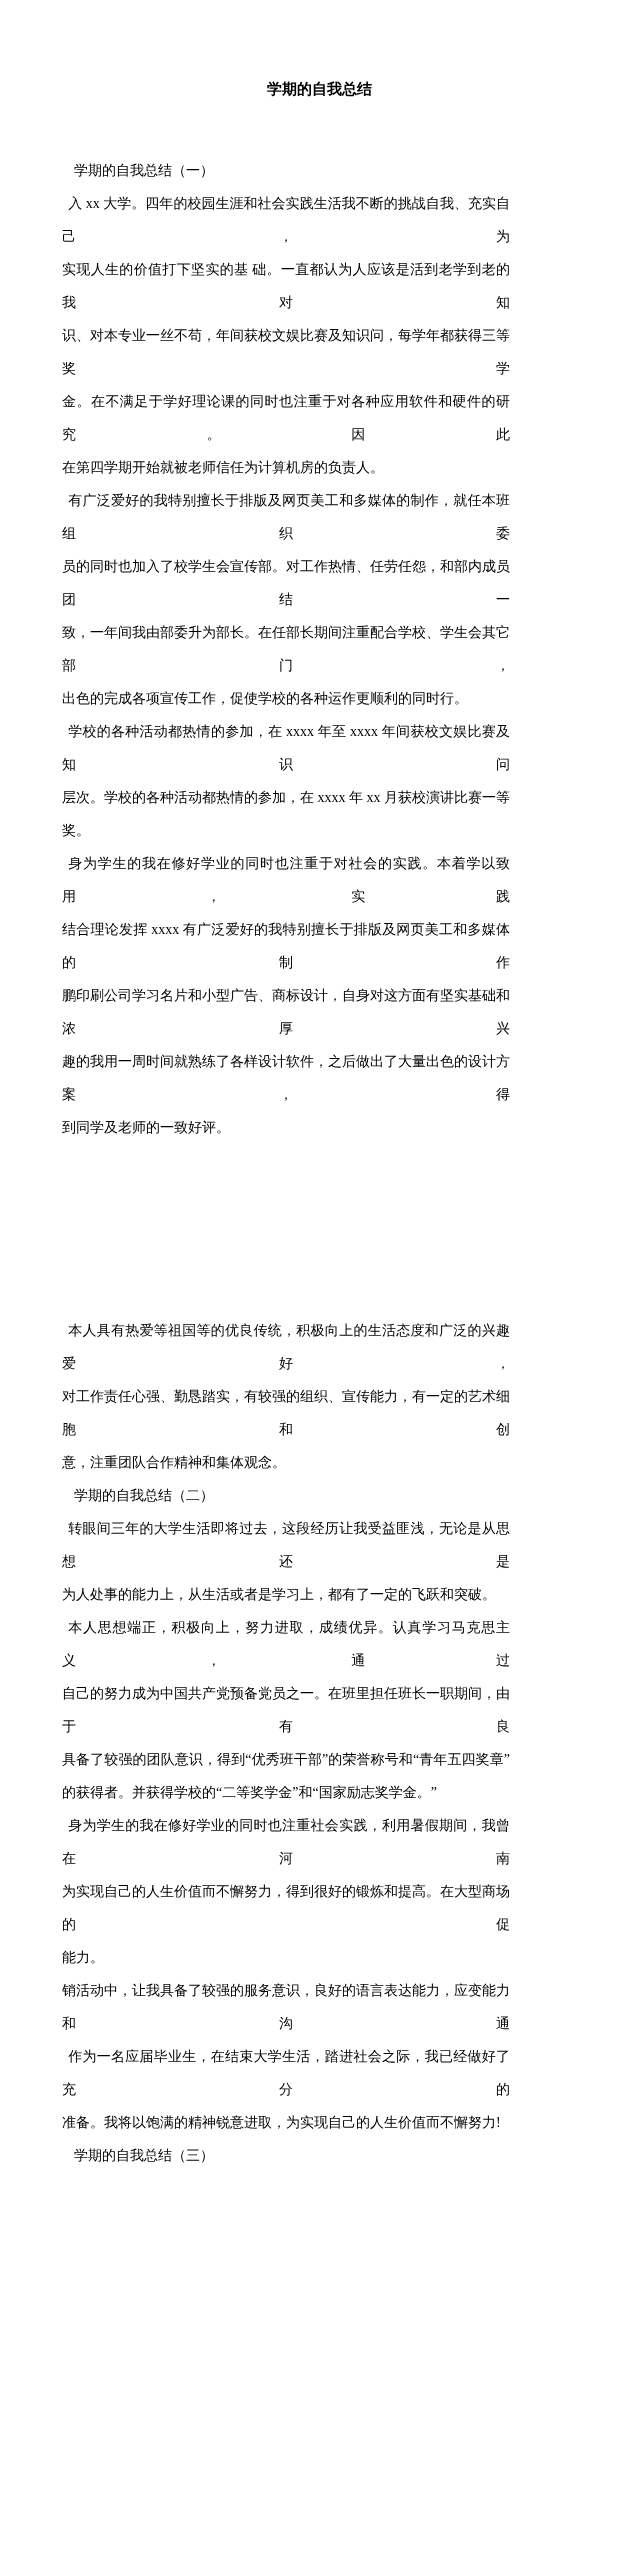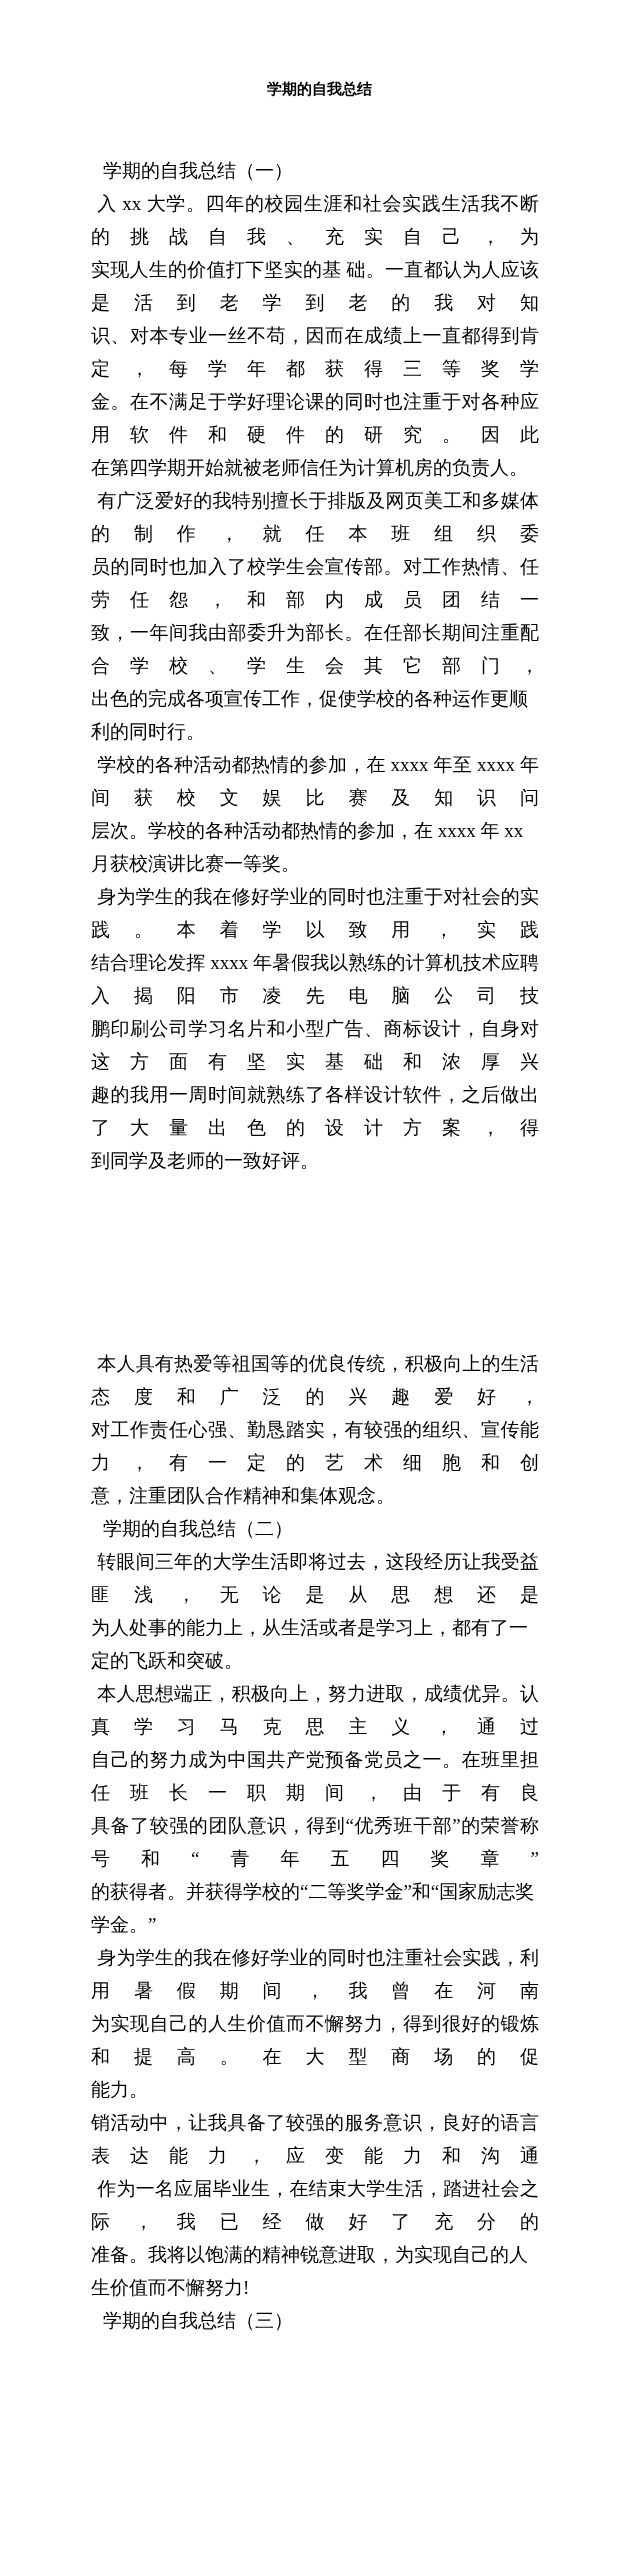--- a/index.html
+++ b/index.html
@@ -15,23 +15,23 @@
   .title {
     padding-top: 73px;
     width: 639px;
     text-align: center;
     font-size: 15px;
     font-weight: bold;
     line-height: 32px;
   }
   .content {
     margin-top: 49px;
-    margin-left: 91px;
+    margin-left: 62px;
     width: 448px;
-    font-size: 19px;
+    font-size: 14px;
     line-height: 33px;
   }
   .block { margin: 0; }
   .line {
     min-height: 33px;
     text-align: left;
   }
   .line.j {
     text-align: justify;
     text-align-last: justify;
@@ -45,37 +45,37 @@
 
 <div class="page">
   <div class="title">学期的自我总结</div>
   <div class="content">
       <div class="block heading">
         <div class="line">学期的自我总结（一）</div>
       </div>
       <div class="block para">
         <div class="line j">入 xx 大学。四年的校园生涯和社会实践生活我不断的挑战自我、充实自己，为</div>
         <div class="line j">实现人生的价值打下坚实的基 础。一直都认为人应该是活到老学到老的我对知</div>
-        <div class="line j">识、对本专业一丝不苟，因而在成绩上一直都得到肯定，每学年都获得三等奖学</div>
+        <div class="line j">识、对本专业一丝不苟，年间获校文娱比赛及知识问，每学年都获得三等奖学</div>
         <div class="line j">金。在不满足于学好理论课的同时也注重于对各种应用软件和硬件的研究。因此</div>
         <div class="line">在第四学期开始就被老师信任为计算机房的负责人。</div>
       </div>
       <div class="block para">
         <div class="line j">有广泛爱好的我特别擅长于排版及网页美工和多媒体的制作，就任本班组织委</div>
         <div class="line j">员的同时也加入了校学生会宣传部。对工作热情、任劳任怨，和部内成员团结一</div>
         <div class="line j">致，一年间我由部委升为部长。在任部长期间注重配合学校、学生会其它部门，</div>
         <div class="line">出色的完成各项宣传工作，促使学校的各种运作更顺利的同时行。</div>
       </div>
       <div class="block para">
         <div class="line j">学校的各种活动都热情的参加，在 xxxx 年至 xxxx 年间获校文娱比赛及知识问</div>
         <div class="line">层次。学校的各种活动都热情的参加，在 xxxx 年 xx 月获校演讲比赛一等奖。</div>
       </div>
       <div class="block para">
         <div class="line j">身为学生的我在修好学业的同时也注重于对社会的实践。本着学以致用，实践</div>
-        <div class="line j">结合理论发挥 xxxx 年暑假我以熟练的计算机技术应聘入揭阳市凌先电脑公司技</div>
+        <div class="line j">结合理论发挥 xxxx 有广泛爱好的我特别擅长于排版及网页美工和多媒体的制作</div>
         <div class="line j">鹏印刷公司学习名片和小型广告、商标设计，自身对这方面有坚实基础和浓厚兴</div>
         <div class="line j">趣的我用一周时间就熟练了各样设计软件，之后做出了大量出色的设计方案，得</div>
         <div class="line">到同学及老师的一致好评。</div>
       </div>
       <div class="block para" style="margin-top: 170px;">
         <div class="line j">本人具有热爱等祖国等的优良传统，积极向上的生活态度和广泛的兴趣爱好，</div>
         <div class="line j">对工作责任心强、勤恳踏实，有较强的组织、宣传能力，有一定的艺术细胞和创</div>
         <div class="line">意，注重团队合作精神和集体观念。</div>
       </div>
       <div class="block heading">

